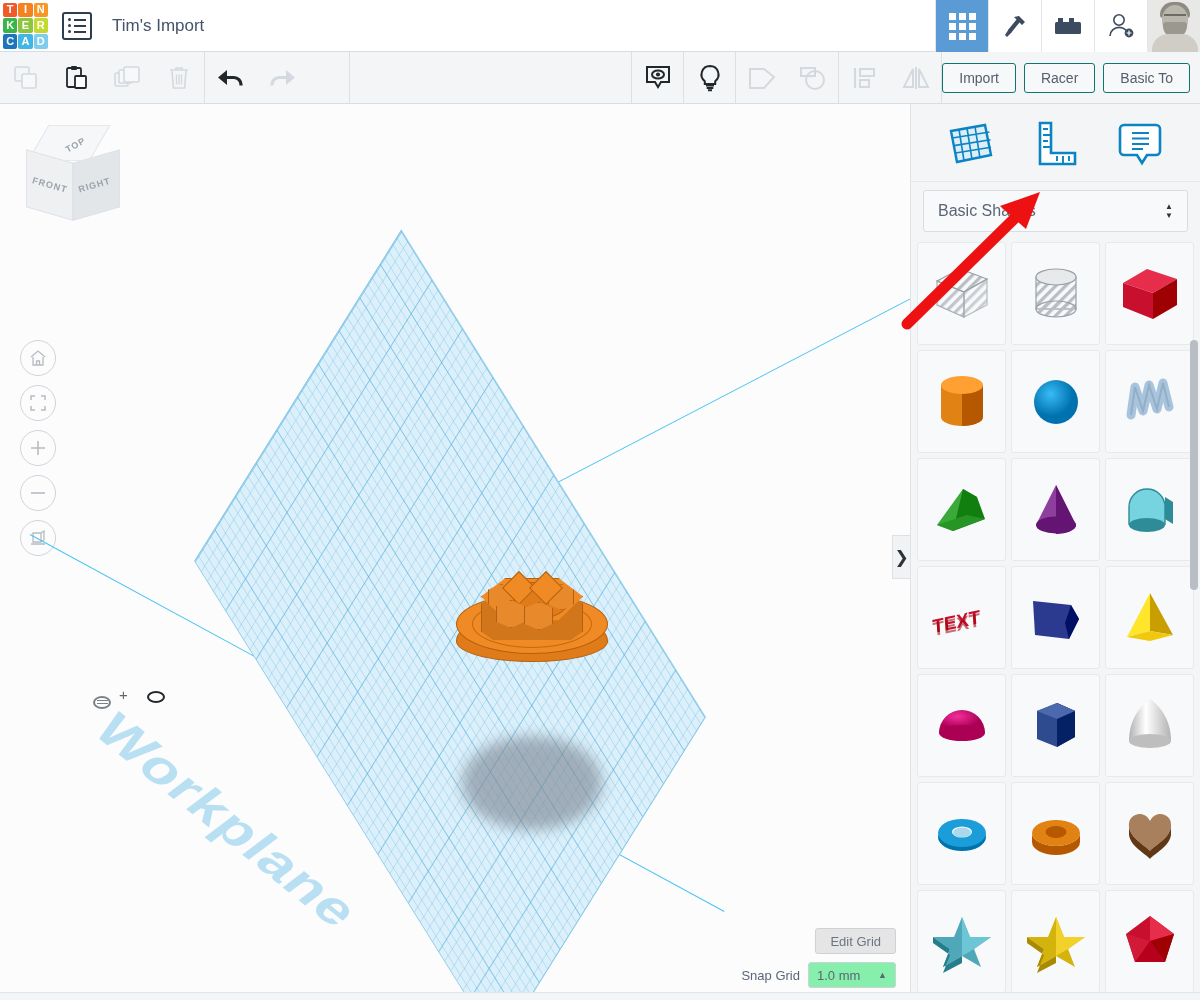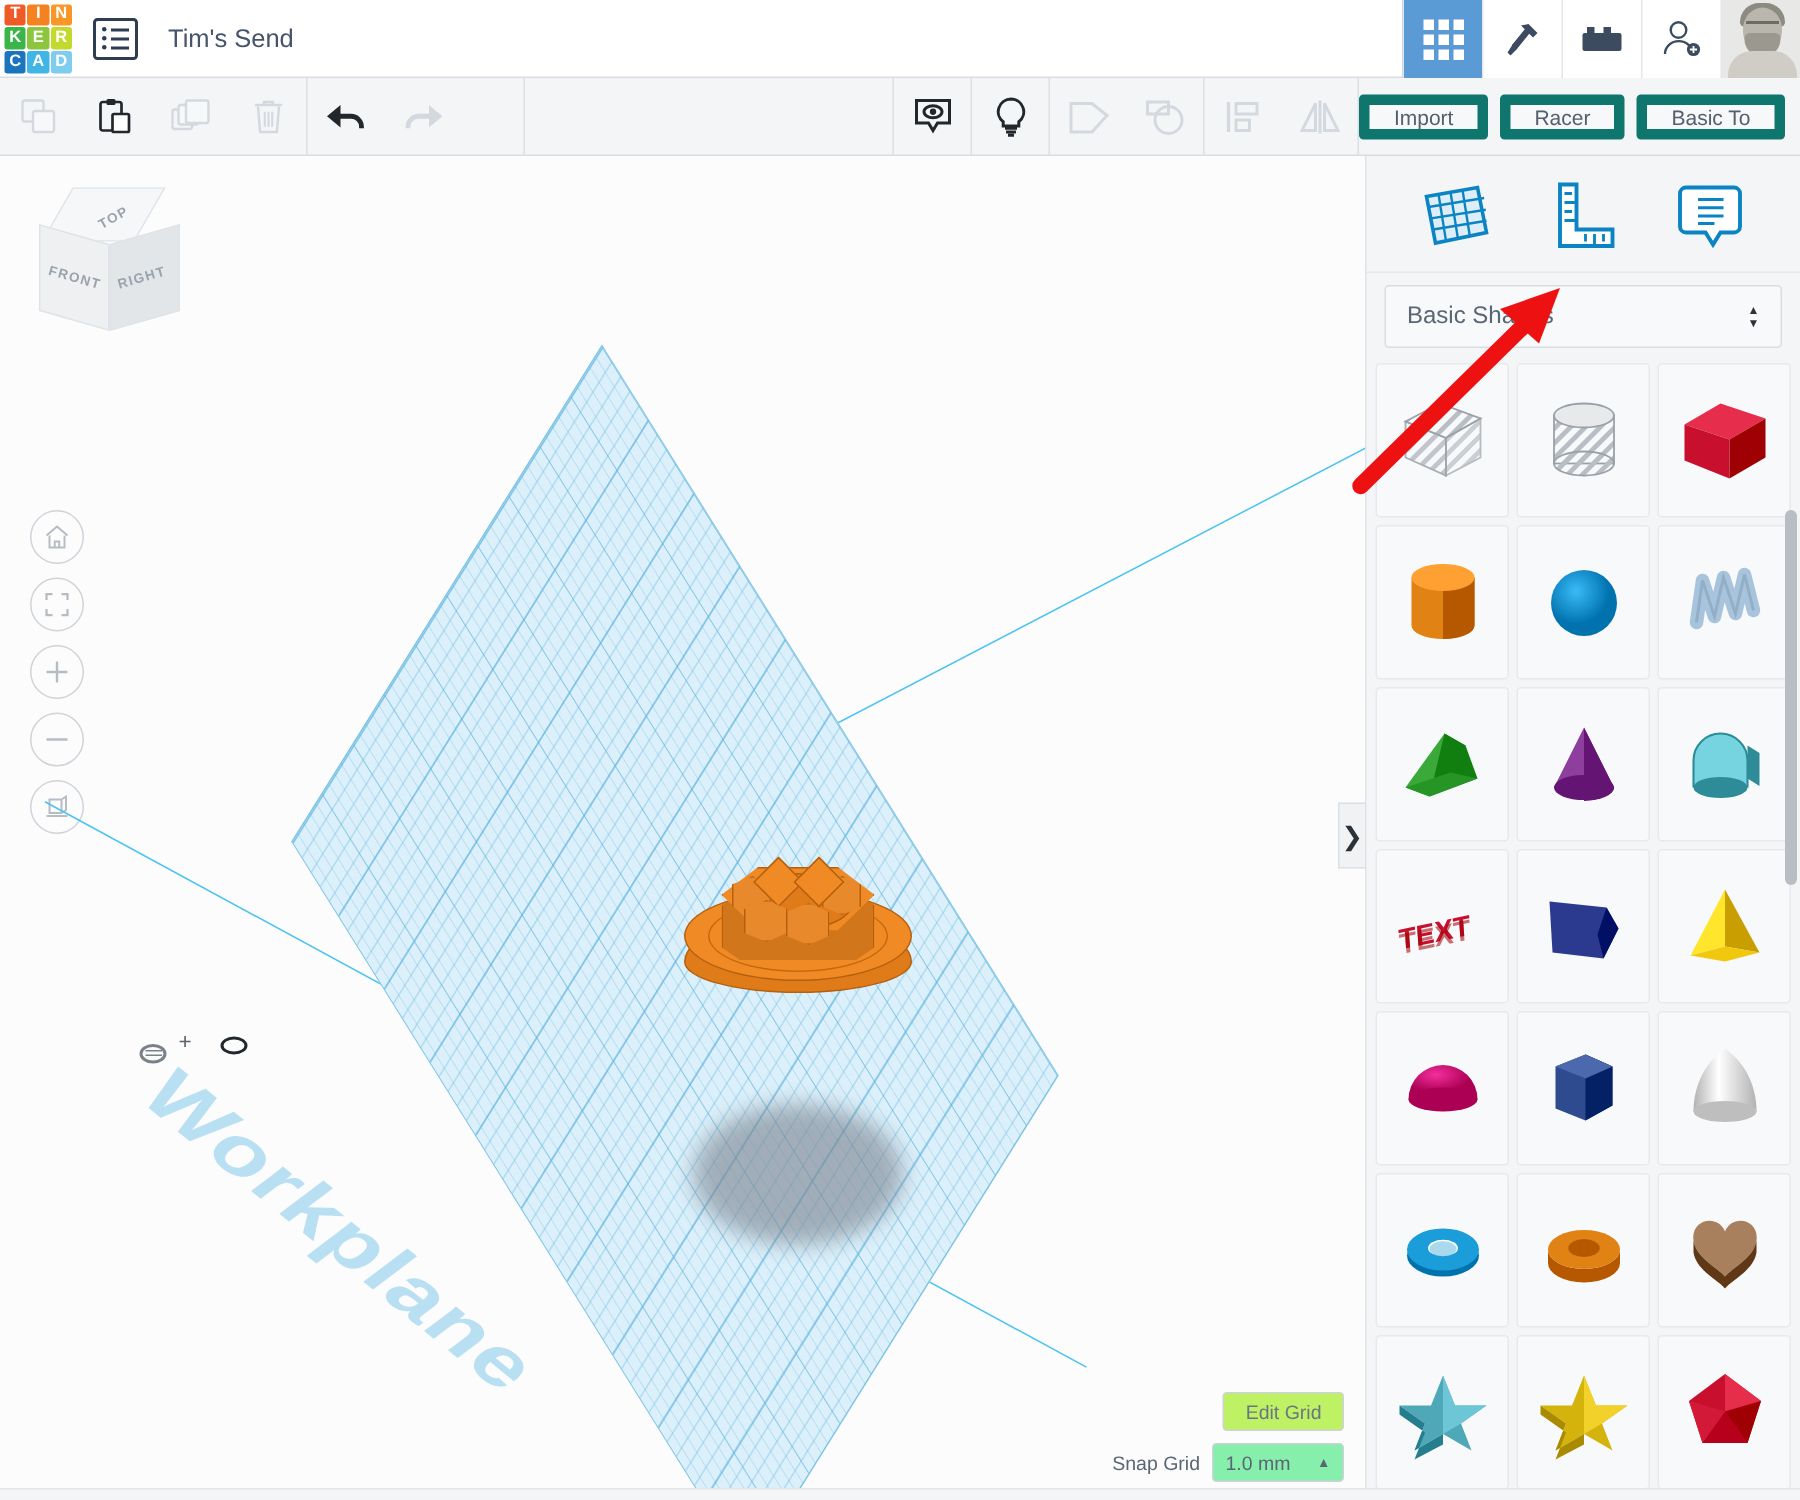--- a/index.html
+++ b/index.html
@@ -51,21 +51,21 @@
   
   .toolbar { height: 52px; flex: 0 0 52px; display: flex; align-items: center;
              background: #f4f5f7; border-bottom: 1px solid #d9dde2; position: relative; }
   .tb-group { display: flex; align-items: center; height: 52px; }
   .tb-sep { width: 1px; height: 52px; background: #dcdfe3; }
   .tb-btn { width: 51px; height: 52px; display: flex; align-items: center; justify-content: center;
             cursor: pointer; }
   .tb-btn.dim { opacity: 0.32; }
   .spacer { flex: 1; }
   .action-btns { display: flex; align-items: center; gap: 8px; padding-right: 10px; }
-  .act { height: 30px; padding: 0 16px; border: 7px solid #0f766e; background: #f7f8f9; border-radius: 3px;
+  .act { height: 30px; padding: 0 16px; border: 1px solid #0f766e; background: #f7f8f9; border-radius: 3px;
          font-size: 14px; color: #54606f; display: flex; align-items: center; cursor: pointer; }
 
   
   .main { flex: 1; display: flex; position: relative; min-height: 0; }
 
   
   .canvas { position: relative; flex: 1; background: #fcfcfd; overflow: hidden; }
 
   .viewcube { position: absolute; left: 20px; top: 18px; width: 96px; height: 104px; }
   .vc-top { position:absolute; left:18px; top:0; width:62px; height:42px; background:#f6f7f8;
@@ -131,21 +131,21 @@
                border:1.5px solid #b4600f; transform: rotate(45deg); }
   .m-wedge { position:absolute; background:#e88a2c; border:1.5px solid #b4600f; }
   .m-w1 { left:44px; top:30px; width:29px; height:28px; clip-path: polygon(0 22%,52% 0,100% 22%,100% 78%,52% 100%,0 78%); }
   .m-w2 { left:72px; top:32px; width:29px; height:28px; clip-path: polygon(0 22%,52% 0,100% 22%,100% 78%,52% 100%,0 78%); }
   .m-w3 { left:36px; top:14px; width:26px; height:26px; clip-path: polygon(0 22%,52% 0,100% 22%,100% 78%,52% 100%,0 78%); }
   .m-w4 { left:96px; top:14px; width:26px; height:26px; clip-path: polygon(0 22%,52% 0,100% 22%,100% 78%,52% 100%,0 78%); }
 
   
   .canvas-bottom { position: absolute; right: 14px; bottom: 12px; display: flex; flex-direction: column;
                    align-items: flex-end; gap: 8px; }
-  .edit-grid { height: 26px; padding: 0 14px; border: 1px solid #ccd2d8; background: #bef264; border-radius: 3px;
+  .edit-grid { height: 26px; padding: 0 14px; border: 1px solid #ccd2d8; background: #e5e5e5; border-radius: 3px;
                font-size: 13px; color: #6b7683; display: flex; align-items: center; cursor: pointer; }
   .snap-row { display: flex; align-items: center; gap: 8px; margin-left: 20px; }
   .snap-lab { font-size: 13px; color: #5b6675; }
   .snap-sel { height: 26px; min-width: 88px; padding: 0 8px; border: 1px solid #ccd2d8; background:#86efac;
               border-radius: 3px; font-size: 13px; color: #5b6675; display: flex; align-items: center;
               justify-content: space-between; gap: 10px; cursor: pointer; }
 
   .collapse-tab { position: absolute; right: 0; top: 431px; width: 18px; height: 44px; background: #f0f2f4;
                   border: 1px solid #dde1e5; border-right: none; display: flex; align-items: center;
                   justify-content: center; font-size: 17px; color: #2b3238; cursor: pointer; z-index: 5; }
@@ -204,21 +204,21 @@
         <span>
           <b></b>
           <u></u>
         </span>
         <span>
           <b></b>
           <u></u>
         </span>
     </div>
 
-    <div class="project-title">Tim's Send</div>
+    <div class="project-title">Tim's Import</div>
 
     <div class="top-right">
       <div class="tr-btn active">
         <div class="grid9">
             <s></s>
             <s></s>
             <s></s>
             <s></s>
             <s></s>
             <s></s>

